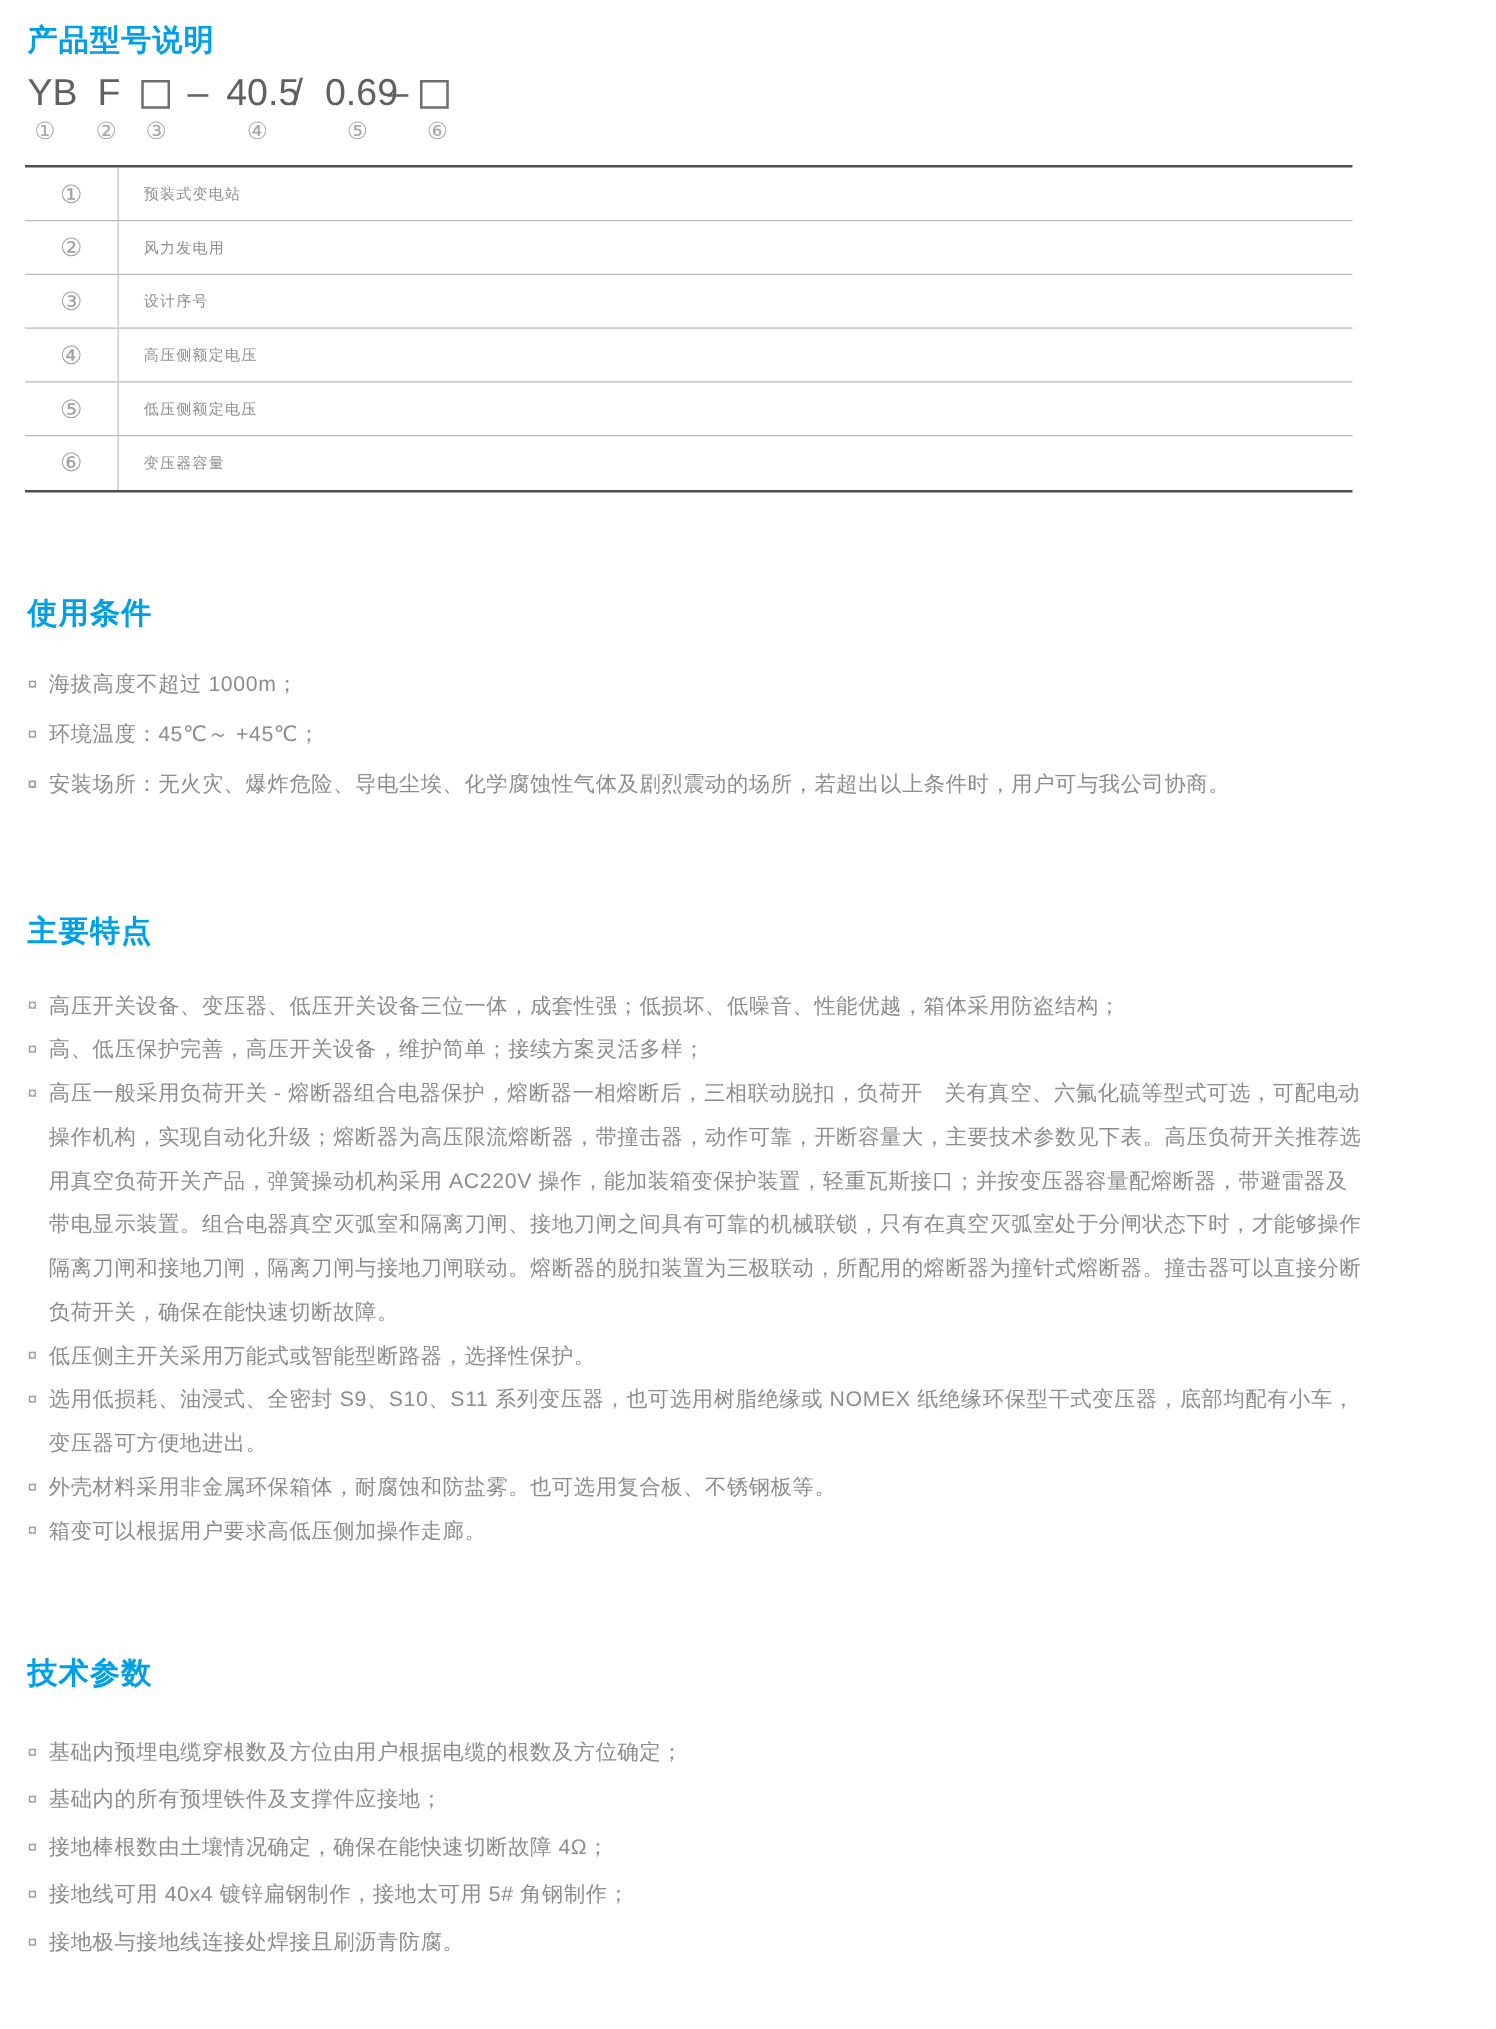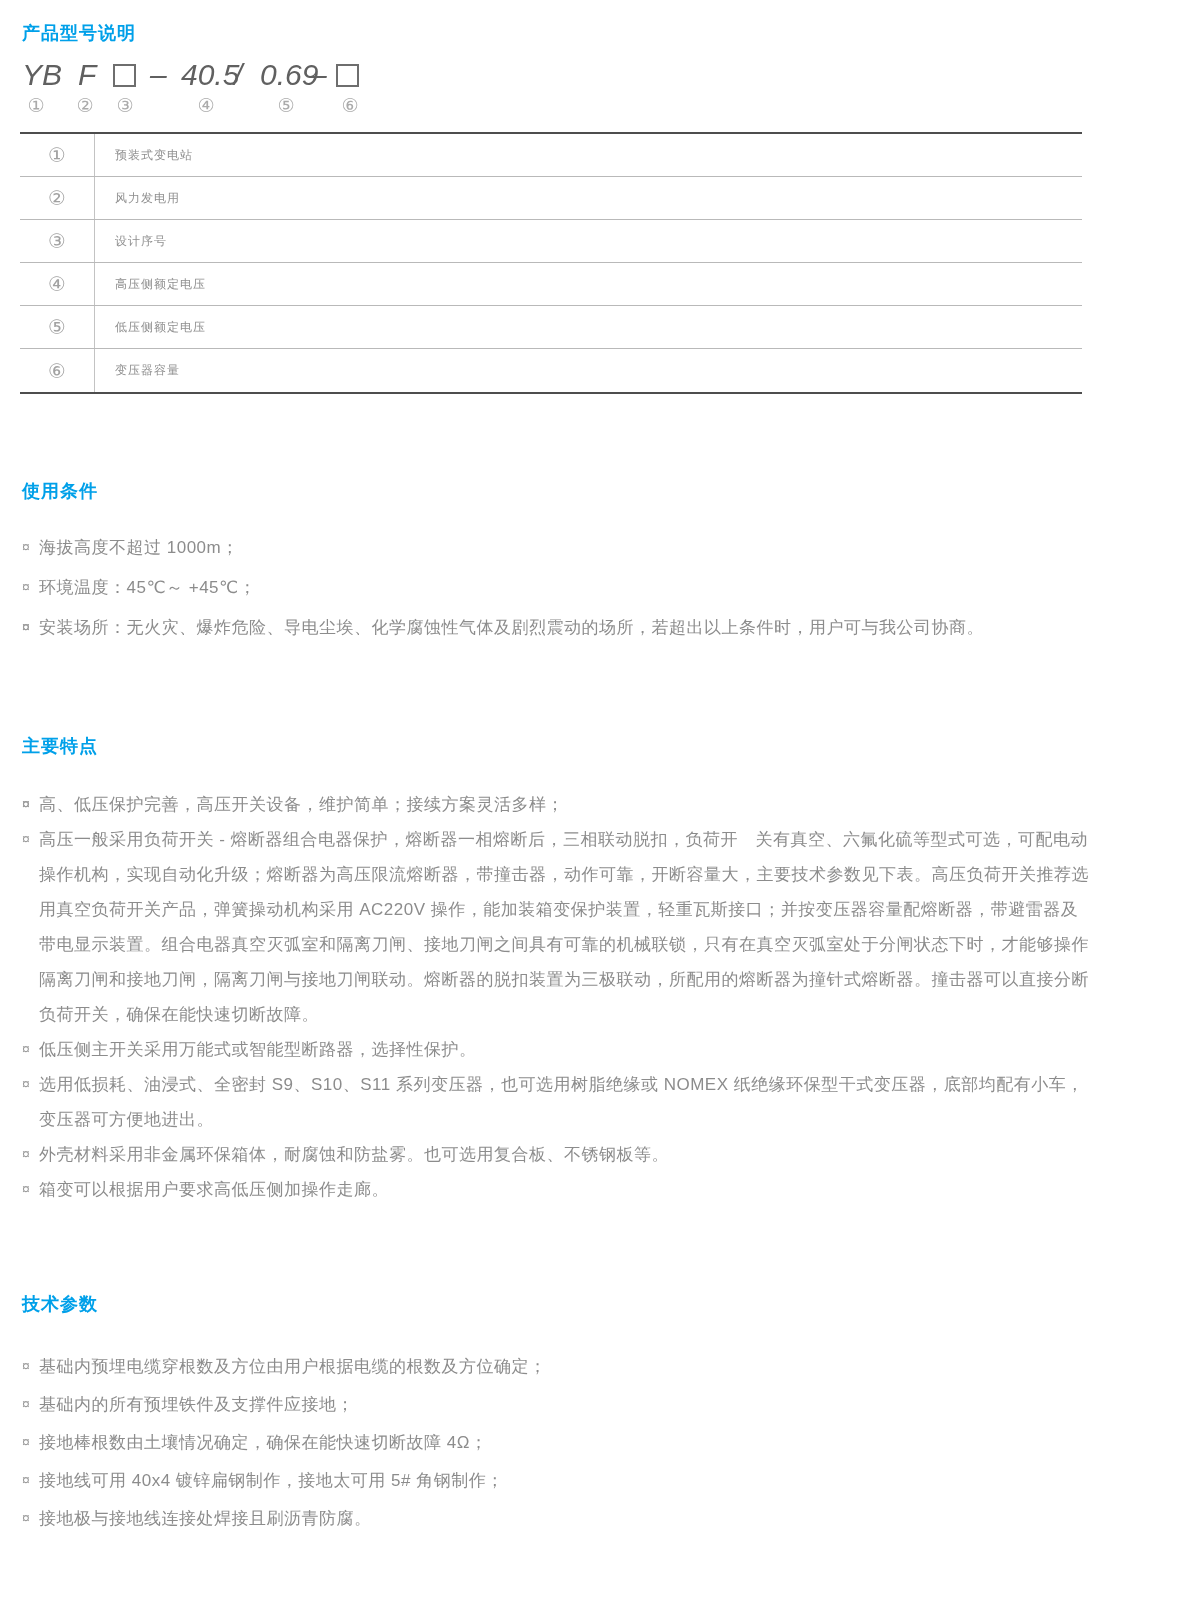--- a/index.html
+++ b/index.html
@@ -1,25 +1,25 @@
 <!DOCTYPE html>
 <html><head>
 <meta charset="utf-8">
 <style>
   * { box-sizing: border-box; }
   html,body { margin:0; padding:0; background:#fff; }
   body { font-family: "Liberation Sans", "DejaVu Sans", sans-serif; }
   .page { position:relative; width:1197px; height:1623px; background:#fff; overflow:hidden; }
 
-  .sec-title { color:#00a0e9; font-size:18px; font-weight:bold; line-height:26px; margin:0 0 0 22px; letter-spacing:1px; }
+  .sec-title { color:#00a0e9; font-size:24px; font-weight:bold; line-height:26px; margin:0 0 0 22px; letter-spacing:1px; }
   #model-title { padding-top:20px; }
 
   
   .code-block { position:relative; height:70px; margin-top:10px; }
-  .cp { position:absolute; top:2px; font-size:30px; color:#606060; line-height:34px; white-space:nowrap;font-style:italic; }
+  .cp { position:absolute; top:2px; font-size:30px; color:#606060; line-height:34px; white-space:nowrap; }
   .cbox { position:absolute; top:8px; width:23px; height:23px; border:2px solid #6e6e6e; background:#fff; }
   .circ { position:absolute; top:38px; width:26px; text-align:center; font-size:19px; color:#ababab; line-height:24px; }
 
   
   .mtable { margin:6px 0 0 20px; width:1062px; border-top:2px solid #4d4d4d; border-bottom:2px solid #4d4d4d; }
   .trow { display:flex; align-items:stretch; height:43px; border-bottom:1px solid #b9b9b9; }
   .trow:last-child { border-bottom:none; }
   .tnum { width:75px; border-right:1px solid #c3c3c3; display:flex; align-items:center; justify-content:center;
           color:#a2a2a2; font-size:20px; flex:none; }
   .tdesc { flex:1; display:flex; align-items:center; padding-left:20px; color:#8f8f8f; font-size:12px; letter-spacing:1px; }
@@ -97,21 +97,21 @@
   <h2 id="usage-title" class="sec-title">使用条件</h2>
   <ul id="usage-list" class="blist">
     <li><span class="blt">¤</span><span>海拔高度不超过 1000m；</span></li>
     <li><span class="blt">¤</span><span>环境温度：45℃～ +45℃；</span></li>
     <li><span class="blt">¤</span></li>
     <li><span class="blt">¤</span><span>安装场所：无火灾、爆炸危险、导电尘埃、化学腐蚀性气体及剧烈震动的场所，若超出以上条件时，用户可与我公司协商。</span></li>
   </ul>
 
   <h2 id="features-title" class="sec-title">主要特点</h2>
   <ul id="features-list" class="blist">
-    <li><span class="blt">¤</span></li>
+    <li><span class="blt">¤</span><span>高压开关设备、变压器、低压开关设备三位一体，成套性强；低损坏、低噪音、性能优越，箱体采用防盗结构；</span></li>
     <li><span class="blt">¤</span><span>高、低压保护完善，高压开关设备，维护简单；接续方案灵活多样；</span></li>
     <li><span class="blt">¤</span><span>高压一般采用负荷开关 - 熔断器组合电器保护，熔断器一相熔断后，三相联动脱扣，负荷开　关有真空、六氟化硫等型式可选，可配电动操作机构，实现自动化升级；熔断器为高压限流熔断器，带撞击器，动作可靠，开断容量大，主要技术参数见下表。高压负荷开关推荐选用真空负荷开关产品，弹簧操动机构采用 AC220V 操作，能加装箱变保护装置，轻重瓦斯接口；并按变压器容量配熔断器，带避雷器及带电显示装置。组合电器真空灭弧室和隔离刀闸、接地刀闸之间具有可靠的机械联锁，只有在真空灭弧室处于分闸状态下时，才能够操作隔离刀闸和接地刀闸，隔离刀闸与接地刀闸联动。熔断器的脱扣装置为三极联动，所配用的熔断器为撞针式熔断器。撞击器可以直接分断负荷开关，确保在能快速切断故障。</span></li>
     <li><span class="blt">¤</span><span>低压侧主开关采用万能式或智能型断路器，选择性保护。</span></li>
     <li><span class="blt">¤</span><span>选用低损耗、油浸式、全密封 S9、S10、S11 系列变压器，也可选用树脂绝缘或 NOMEX 纸绝缘环保型干式变压器，底部均配有小车，变压器可方便地进出。</span></li>
     <li><span class="blt">¤</span><span>外壳材料采用非金属环保箱体，耐腐蚀和防盐雾。也可选用复合板、不锈钢板等。</span></li>
     <li><span class="blt">¤</span><span>箱变可以根据用户要求高低压侧加操作走廊。</span></li>
   </ul>
 
   <h2 id="params-title" class="sec-title">技术参数</h2>
   <ul id="params-list" class="blist">

